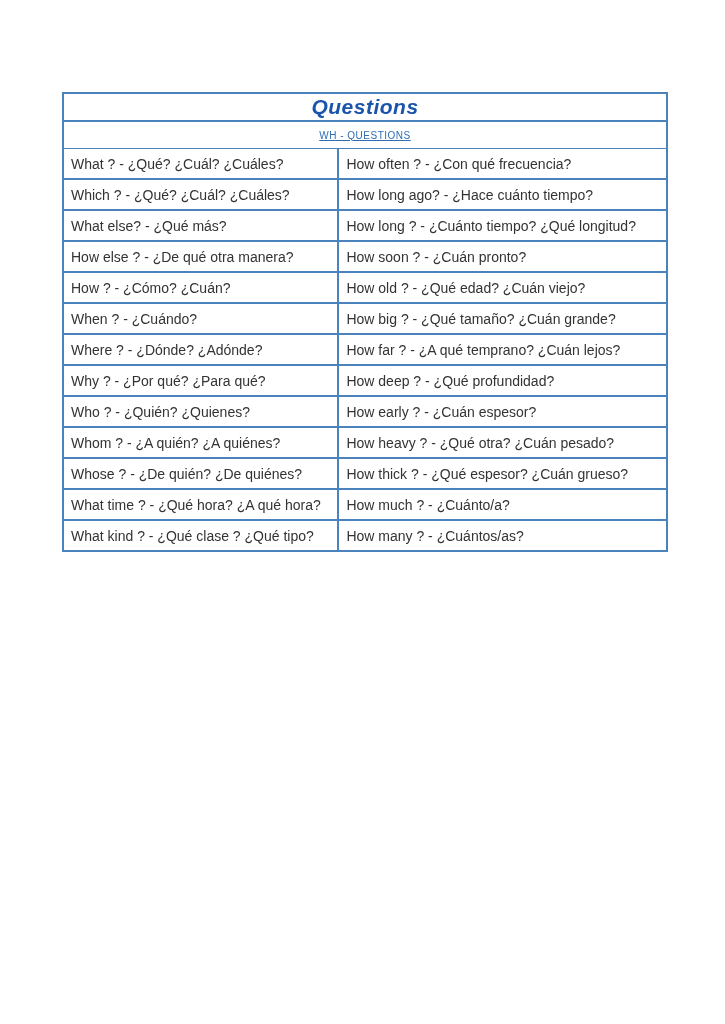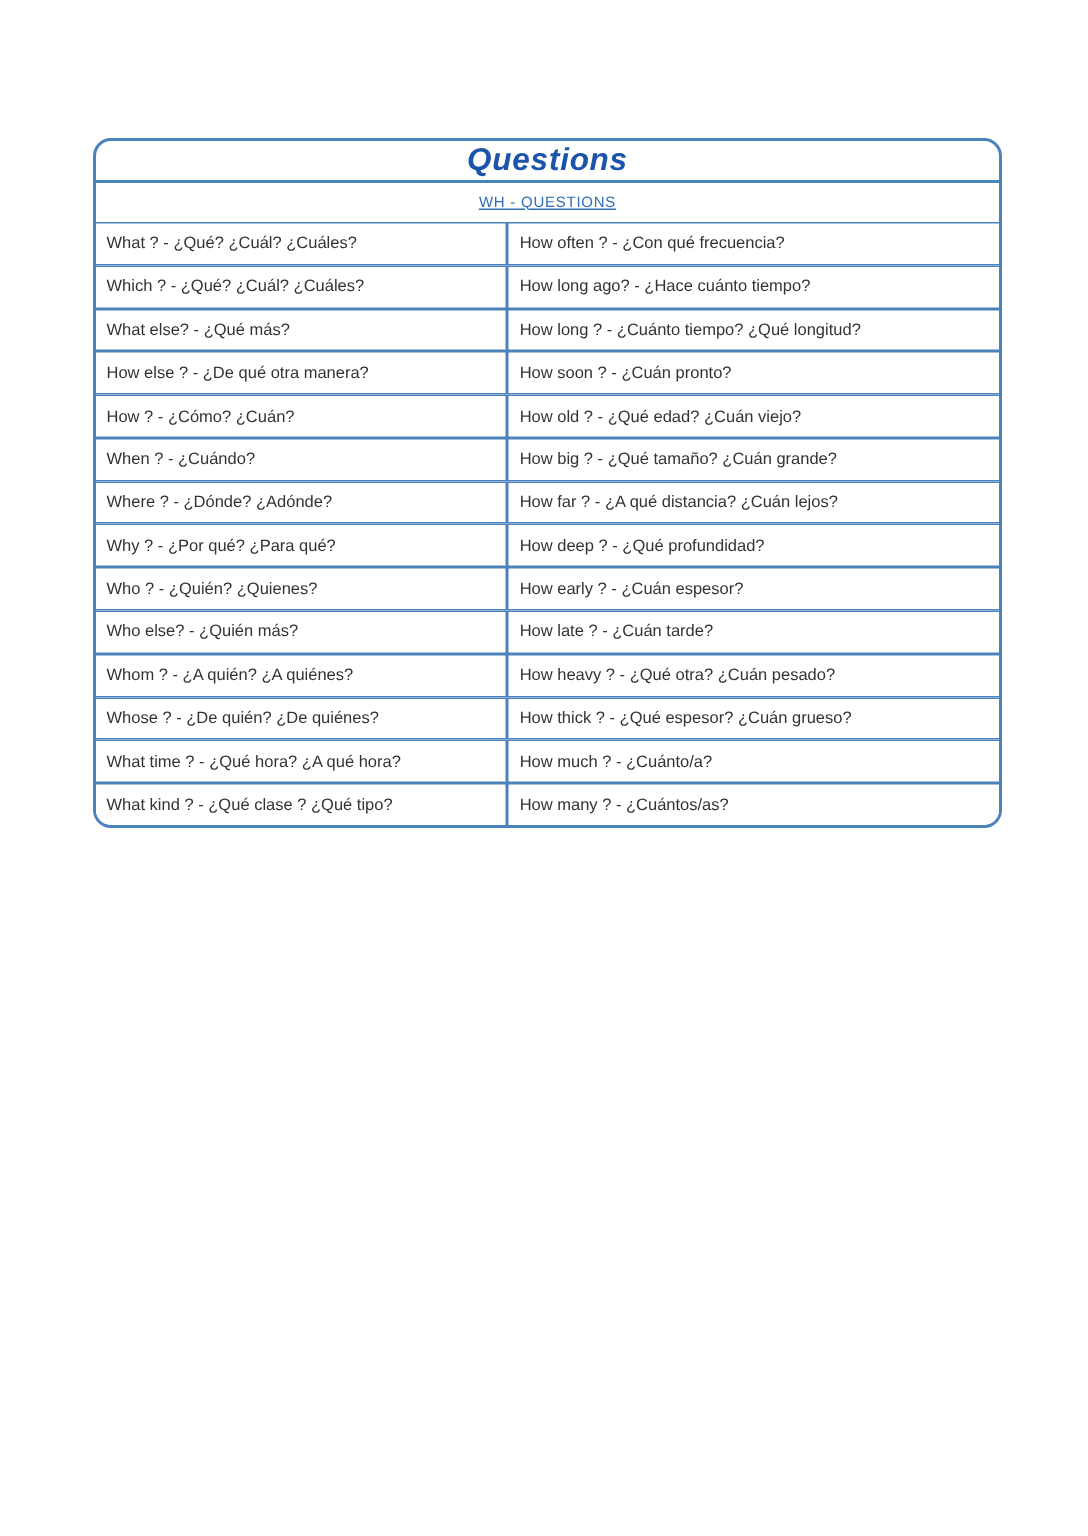--- a/index.html
+++ b/index.html
@@ -23,21 +23,21 @@
     height: 1024px;
     background: var(--page-bg);
   }
   .card {
     position: absolute;
     left: 62px;
     top: 92px;
     width: 606px;
     height: 460px;
     border: 2px solid var(--border-blue);
-    border-radius: 12px;
+    border-radius: 0;
     background: #ffffff;
     overflow: hidden;
     display: flex;
     flex-direction: column;
   }
   .card-title {
     flex: 0 0 28px;
     display: flex;
     align-items: center;
     justify-content: center;
@@ -63,21 +63,21 @@
     margin: 0 -1px -1px -1px;
     flex: 1 1 auto;
     border-collapse: separate;
     border-spacing: 0;
     table-layout: fixed;
   }
   table.q-table td {
     border: 1px solid var(--border-blue);
     height: 25px;
     padding: 1px 4px 1px 7px;
-    font-size: 11px;
+    font-size: 14px;
     color: var(--cell-text);
     white-space: nowrap;
     overflow: hidden;
     vertical-align: middle;
     background: #ffffff;
   }
   td.cell-left  { width: 45.6%; }
   td.cell-right { width: 54.4%; }
 </style>
 </head>
@@ -114,38 +114,34 @@
     <td class="cell-right">How old ? - ¿Qué edad? ¿Cuán viejo?</td>
   </tr>
 
   <tr>
     <td class="cell-left">When ? - ¿Cuándo?</td>
     <td class="cell-right">How big ? - ¿Qué tamaño? ¿Cuán grande?</td>
   </tr>
 
   <tr>
     <td class="cell-left">Where ? - ¿Dónde? ¿Adónde?</td>
-    <td class="cell-right">How far ? - ¿A qué distancia? ¿Cuán lejos?</td>
+    <td class="cell-right">How far ? - ¿A qué temprano? ¿Cuán lejos?</td>
   </tr>
 
 
   <tr>
     <td class="cell-left">Why ? - ¿Por qué? ¿Para qué?</td>
     <td class="cell-right">How deep ? - ¿Qué profundidad?</td>
   </tr>
 
   <tr>
     <td class="cell-left">Who ? - ¿Quién? ¿Quienes?</td>
     <td class="cell-right">How early ? - ¿Cuán espesor?</td>
   </tr>
 
-  <tr>
-    <td class="cell-left">Who else? - ¿Quién más?</td>
-    <td class="cell-right">How late ? - ¿Cuán tarde?</td>
-  </tr>
 
   <tr>
     <td class="cell-left">Whom ? - ¿A quién? ¿A quiénes?</td>
     <td class="cell-right">How heavy ? - ¿Qué otra?  ¿Cuán pesado?</td>
   </tr>
 
   <tr>
     <td class="cell-left">Whose ? - ¿De quién? ¿De quiénes?</td>
     <td class="cell-right">How thick ? - ¿Qué espesor?  ¿Cuán grueso?</td>
   </tr>

